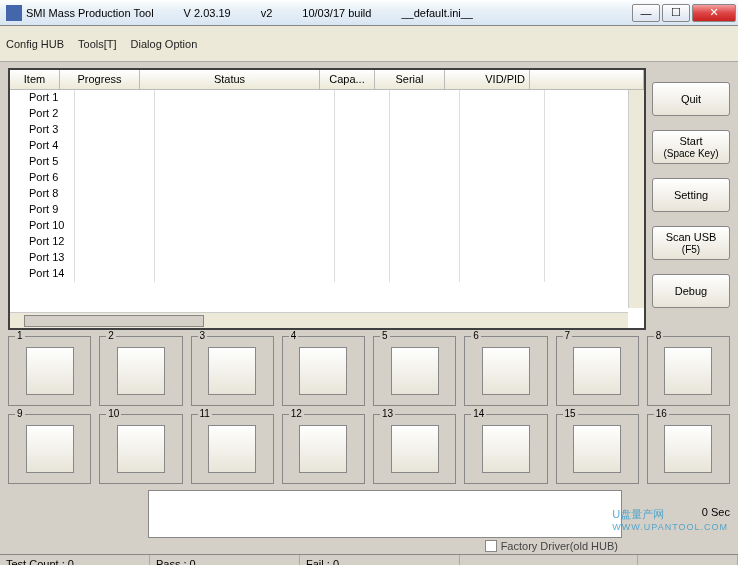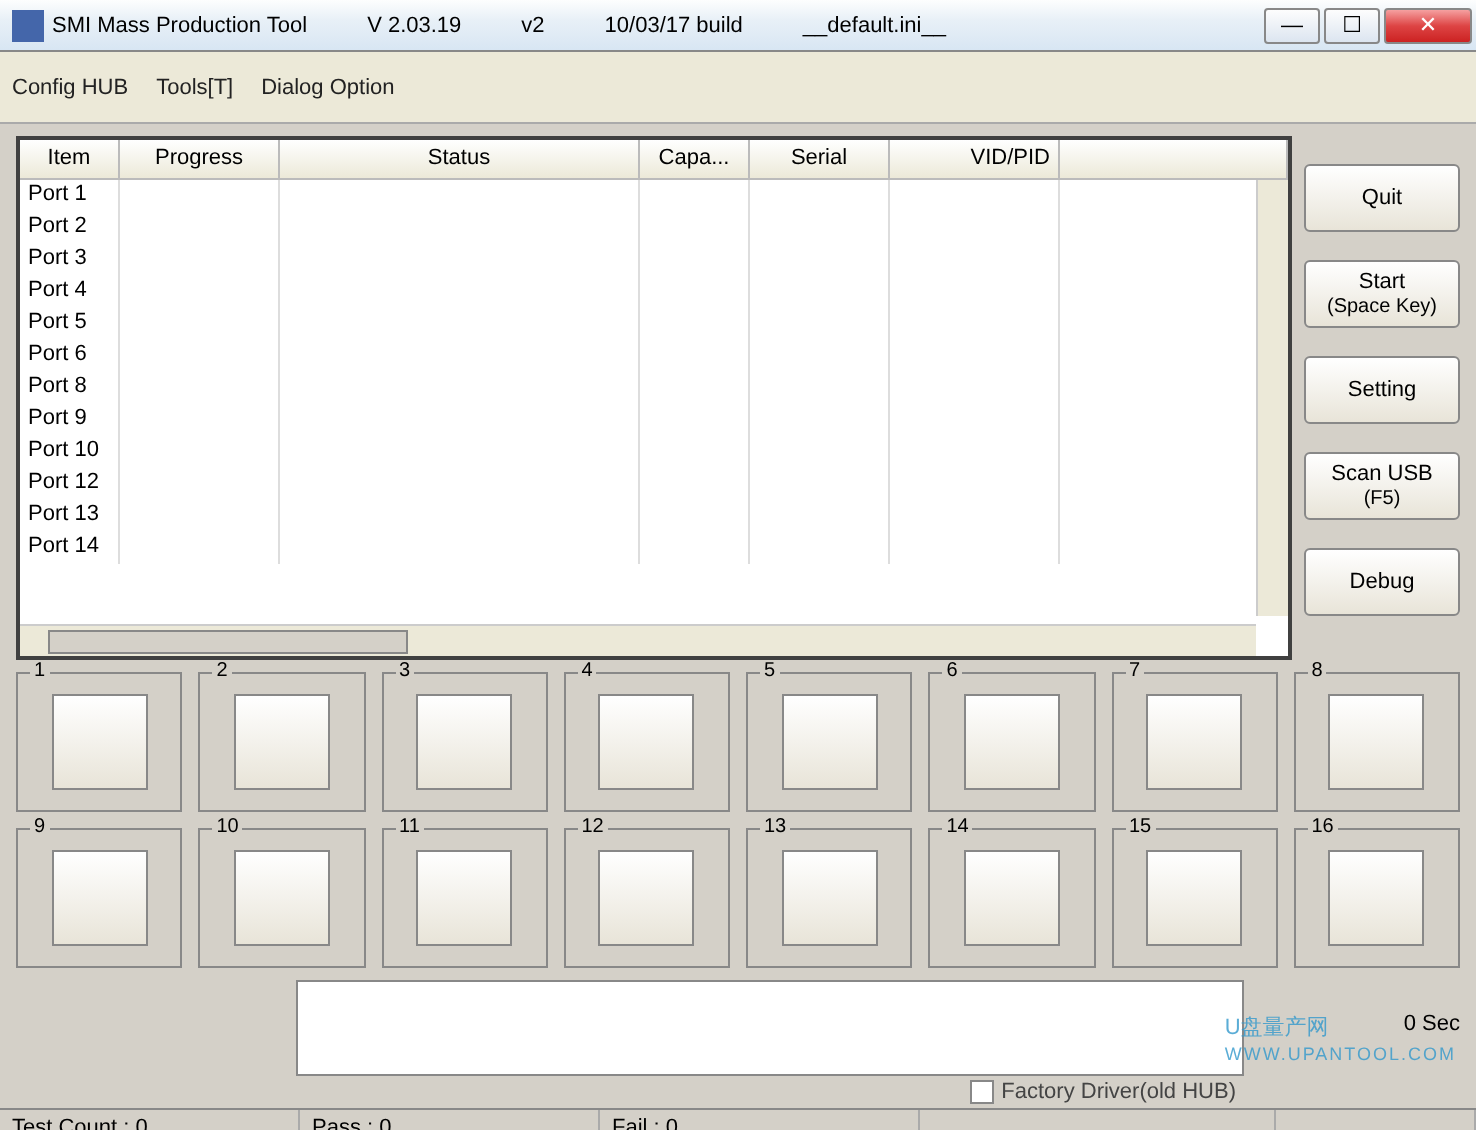--- a/index.html
+++ b/index.html
@@ -12,21 +12,21 @@
 .win-btns { display: flex; margin-right: 2px; }
 .win-btn { width: 28px; height: 18px; border: 1px solid #888; background: linear-gradient(#fdfdfd, #dce5f0); margin-left: 2px; display: flex; align-items: center; justify-content: center; border-radius: 2px; }
 .win-btn.close { background: linear-gradient(#f5a0a0, #d44, #c22); color: #fff; width: 44px; }
 
 .menubar { height: 36px; background: #ece9d8; border-bottom: 1px solid #aaa; display: flex; align-items: center; padding-left: 6px; gap: 14px; color: #222; }
 
 .main { padding: 6px 8px; display: flex; gap: 6px; }
 .table-wrap { flex: 1; border: 2px solid #404040; background: #fff; position: relative; height: 262px; }
 .thead { display: flex; background: linear-gradient(#fff, #ece9d8); border-bottom: 1px solid #bbb; height: 20px; }
 .th { border-right: 1px solid #bbb; padding: 3px 4px; text-align: center; }
-.tbody { overflow: hidden; height: 222px; }
+.tbody { overflow: hidden; height: 222px; padding-left: 15px; }
 .tr { display: flex; height: 16px; }
 .td { border-right: 1px solid #ddd; padding: 1px 4px; }
 .c-item { width: 50px; } .c-prog { width: 80px; } .c-stat { width: 180px; } .c-cap { width: 55px; } .c-ser { width: 70px; } .c-vp { width: 85px; text-align: right; } .c-extra { flex: 1; }
 .vscroll { position: absolute; right: 0; top: 20px; bottom: 20px; width: 16px; background: #ece9d8; border-left: 1px solid #ccc; }
 .hscroll { position: absolute; left: 0; right: 16px; bottom: 0; height: 16px; background: #ece9d8; border-top: 1px solid #ccc; display: flex; align-items: center; }
 .hscroll .thumb { width: 180px; height: 12px; background: #d4d0c8; border: 1px solid #888; margin-left: 14px; }
 
 .sidebar { width: 78px; display: flex; flex-direction: column; gap: 14px; padding-top: 14px; }
 .btn { height: 34px; background: linear-gradient(#fff, #e8e4d8); border: 1px solid #888; border-radius: 3px; display: flex; flex-direction: column; align-items: center; justify-content: center; font-size: 11px; line-height: 1.1; text-align: center; }
 .btn .sub { font-size: 10px; }

